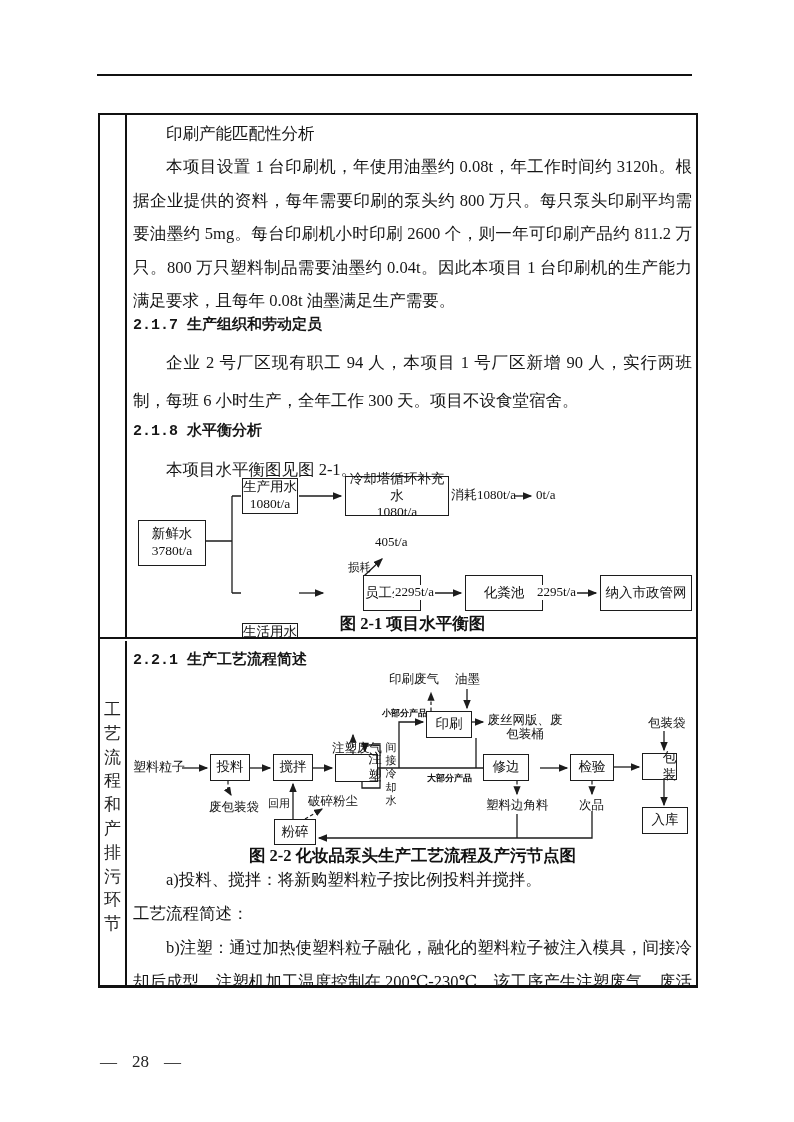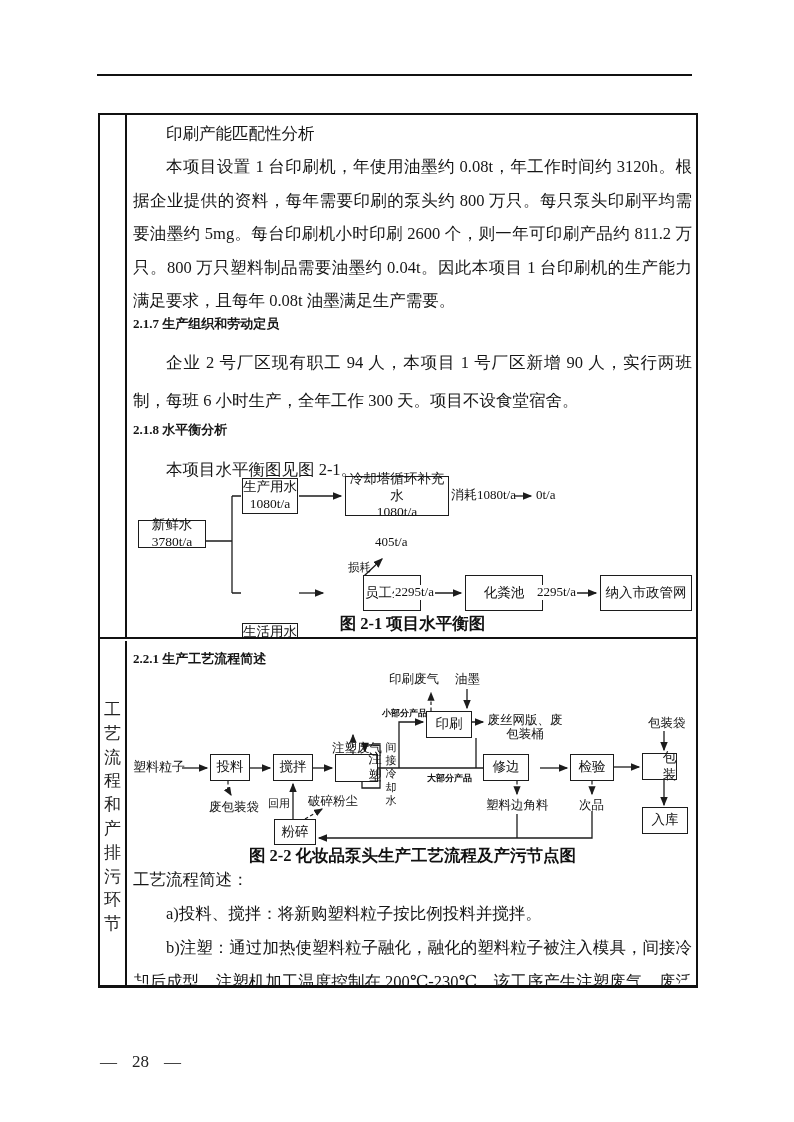--- a/index.html
+++ b/index.html
@@ -8,27 +8,27 @@
     font-family:"Liberation Serif","DejaVu Serif",serif;color:#161616;
     overflow:hidden;
   }
   .top-rule{position:absolute;left:97px;top:74px;width:595px;height:0;border-top:2px solid #111;}
   .doc-table{position:absolute;left:98px;top:113px;width:600px;height:875px;
     border:2px solid #111;border-bottom-width:3px;box-sizing:border-box;}
   .row{position:absolute;left:0;right:0;display:flex;box-sizing:border-box;}
   .row1{top:0;height:524px;border-bottom:2px solid #111;}
   .row2{top:526px;bottom:0;}
   .cell-left{width:27px;border-right:2px solid #111;box-sizing:border-box;flex:none;}
-  .cell-main{flex:1;position:relative;overflow:hidden;border-radius:25px;}
+  .cell-main{flex:1;position:relative;overflow:hidden;}
   .blk{position:absolute;left:6px;width:559px;}
   .para{font-size:16.5px;line-height:33.5px;text-align:justify;text-indent:2em;margin:0;}
   .para.lh38{line-height:38px;}
   .para.lh34{line-height:34px;}
   .noindent{text-indent:0;}
-  .heading{font-size:13px;font-weight:bold;margin:0;white-space:nowrap;}
+  .heading{font-size:15px;font-weight:bold;margin:0;white-space:nowrap;font-family:Liberation Mono, monospace;}
   .vtext{width:20px;margin:57px auto 0;font-size:17px;line-height:23.8px;
     text-align:center;word-break:break-all;color:#222;}
   
   .fig{position:absolute;left:0;width:571px;}
   .fig svg{position:absolute;left:0;top:0;}
   .node{position:absolute;border:1.3px solid #1c1c1c;background:#fff;box-sizing:border-box;
     display:flex;align-items:center;justify-content:center;text-align:center;
     white-space:pre-line;font-size:13.5px;line-height:1.25;color:#111;}
   .lbl{position:absolute;font-size:12.5px;line-height:1.15;color:#111;white-space:pre-line;}
   .lbl.sz13{font-size:13px;}
@@ -77,21 +77,21 @@
             <g stroke="#1c1c1c" stroke-width="1.3" fill="none">
               <path d="M79,69 H105 M105,24 V121 M105,24 H114 M105,121 H114"></path>
               <line x1="172" y1="24" x2="214" y2="24" marker-end="url(#ah1)"></line>
               <line x1="388" y1="24" x2="404" y2="24" marker-end="url(#ah1)"></line>
               <line x1="172" y1="121" x2="196" y2="121" marker-end="url(#ah1)"></line>
               <line x1="258" y1="121" x2="334" y2="121" marker-end="url(#ah1)"></line>
               <line x1="400" y1="121" x2="469" y2="121" marker-end="url(#ah1)"></line>
               <line x1="237" y1="104" x2="255" y2="87" marker-end="url(#ah1)"></line>
             </g>
           </svg>
-          <div class="node" style="left:11px;top:48px;width:68px;height:28px;">新鲜水
+          <div class="node" style="left:11px;top:48px;width:68px;height:46px;">新鲜水
 3780t/a</div>
           <div class="node" style="left:115px;top:6px;width:56px;height:36px;">生产用水
 1080t/a</div>
           <div class="node" style="left:218px;top:4px;width:104px;height:40px;">冷却塔循环补充水
 1080t/a</div>
           <div class="node" style="left:115px;top:103px;width:56px;height:36px;margin-top:48px;">生活用水
 2700t/a</div>
           <div class="node" style="left:200px;top:103px;width:58px;height:36px;margin-left:36px;">员工生活</div>
           <div class="node" style="left:338px;top:103px;width:78px;height:36px;">化粪池</div>
           <div class="node" style="left:473px;top:103px;width:92px;height:36px;">纳入市政管网</div>
@@ -175,22 +175,22 @@
           <div class="lbl" style="left:181px;top:126px;">破碎粉尘</div>
           <div class="lbl" style="left:82px;top:132px;">废包装袋</div>
           <div class="lbl" style="left:359px;top:130px;">塑料边角料</div>
           <div class="lbl" style="left:452px;top:130px;">次品</div>
           <div class="lbl" style="left:521px;top:48px;">包装袋</div>
 
           <div class="figcap" style="top:177px;">图 2-2  化妆品泵头生产工艺流程及产污节点图</div>
         </div>
 
         <div class="blk" style="top:222px;">
+          <p class="para lh34">a)投料、搅拌：将新购塑料粒子按比例投料并搅拌。</p>
           <p class="para lh34 noindent">工艺流程简述：</p>
-          <p class="para lh34">a)投料、搅拌：将新购塑料粒子按比例投料并搅拌。</p>
           <p class="para lh34">b)注塑：通过加热使塑料粒子融化，融化的塑料粒子被注入模具，间接冷却后成型，注塑机加工温度控制在 200℃-230℃，该工序产生注塑废气、废活性炭；</p>
         </div>
 
       </div>
     </div>
   </div>
 
   <div class="footer">
     <span>—</span>
     <span>28</span>

